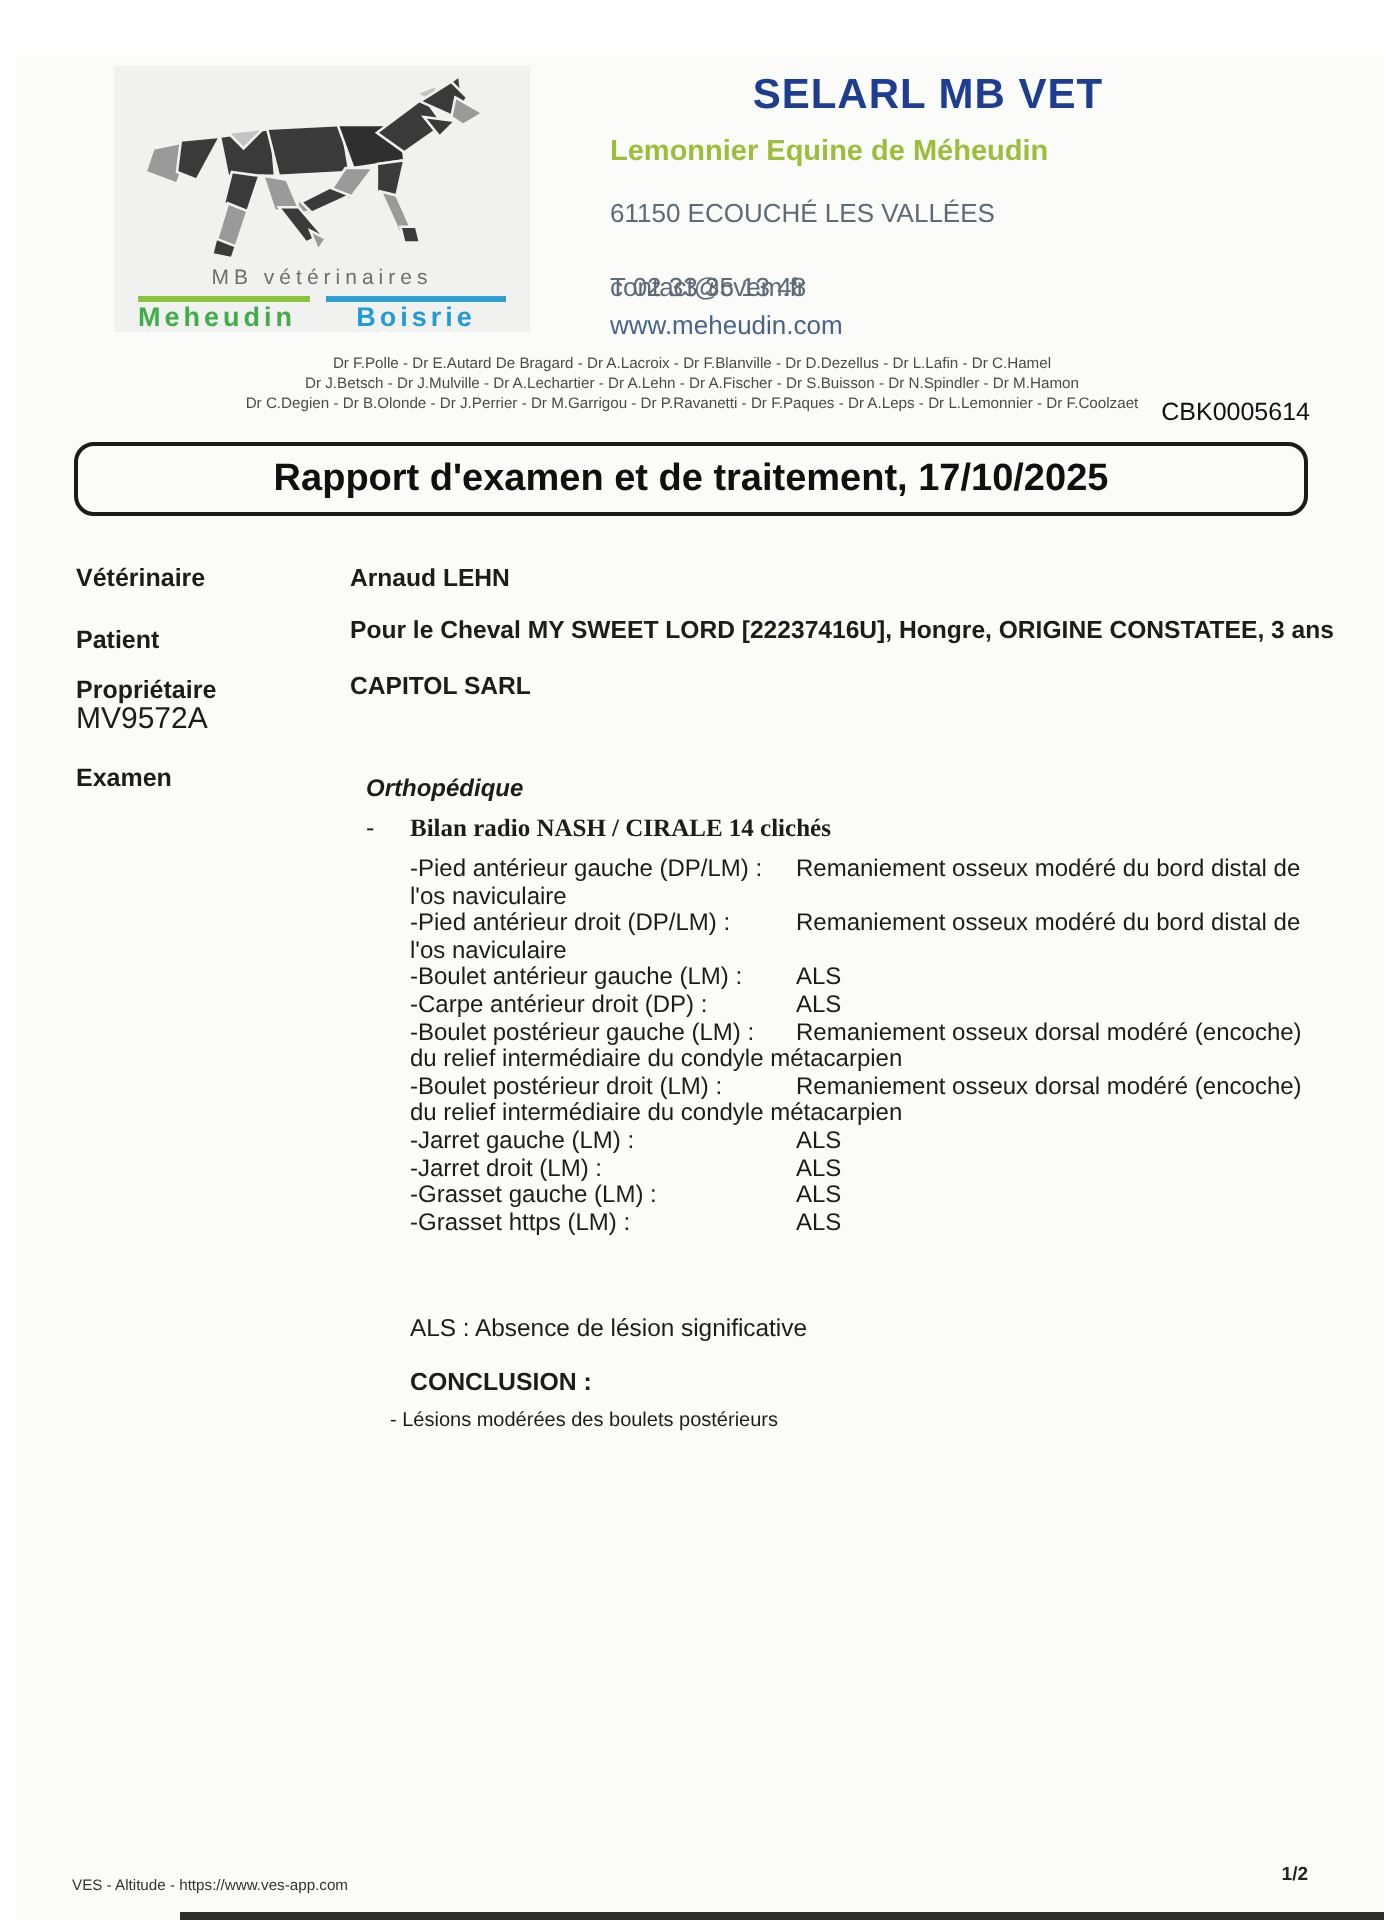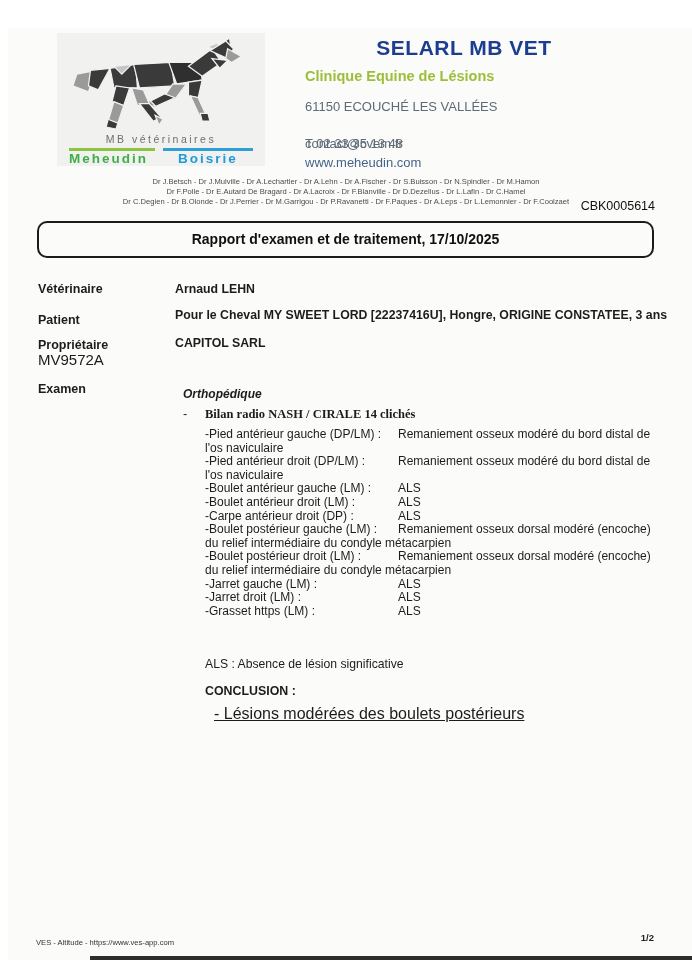--- a/index.html
+++ b/index.html
@@ -36,21 +36,21 @@
   
   .doctors { position:absolute; left:0; right:0; top:177px; text-align:center; }
   .doctor-line { font-size:7.6px; line-height:9.8px; color:#4b4b4b; }
 
   .cbk { position:absolute; right:37px; top:199px; font-size:12.5px; color:#101010; }
 
   
   .title-box { position:absolute; left:37px; top:221px; width:617px; height:37px;
     border:2px solid #1b1b1b; border-radius:10px; box-sizing:border-box; background:transparent; }
   .title-text { position:absolute; left:0; width:100%; top:0; line-height:33px; text-align:center;
-    font-size:14px; font-weight:bold; color:#101010; }
+    font-size:19px; font-weight:bold; color:#101010; }
 
   
   .flabel { position:absolute; left:38px; font-size:12.5px; font-weight:bold; }
   .fvalue { position:absolute; left:175px; font-size:12.3px; font-weight:bold; }
   .lbl-vet { top:282px; } .val-vet { top:282px; }
   .lbl-patient { top:313px; } .val-patient { top:308px; }
   .lbl-owner { top:338px; } .val-owner { top:336px; }
   .owner-code { position:absolute; left:38px; top:351px; font-size:15px; }
   .lbl-exam { top:382px; }
 
@@ -60,21 +60,21 @@
   .procedure-row .bullet { display:inline-block; width:22px; }
   .procedure-row .proc { font-weight:bold;font-family:Liberation Serif, serif; }
 
   .findings-list { position:absolute; left:205px; top:428px; width:452px; }
   .finding-line { font-size:12px; line-height:13.6px; white-space:nowrap; }
   .f-label { display:inline-block; width:193px; vertical-align:top; }
   .f-value { white-space:nowrap; }
 
   .als-note { position:absolute; left:205px; top:657px; font-size:12.2px; }
   .conclusion-label { position:absolute; left:205px; top:684px; font-size:12.4px; font-weight:bold; }
-  .conclusion-text { position:absolute; left:214px; top:705px; font-size:16px;text-decoration:underline; }
+  .conclusion-text { position:absolute; left:195px; top:705px; font-size:10px; }
 
   
   .footer-credit { position:absolute; left:36px; top:938px; font-size:7.6px; color:#333; }
   .page-number { position:absolute; right:38px; top:932px; font-size:9.5px; font-weight:bold; color:#222; }
   .bottom-bar { position:absolute; left:90px; right:0; bottom:0; height:4px; background:#2e2e2e; }
 </style>
 </head>
 <body>
 
 <div id="page">
@@ -115,29 +115,29 @@
       </g>
     </svg>
     <div class="logo-brand">MB vétérinaires</div>
     <div class="rule rule-green"></div>
     <div class="rule rule-blue"></div>
     <div class="logo-name name-meheudin">Meheudin</div>
     <div class="logo-name name-boisrie">Boisrie</div>
   </div>
 
   <div class="company">SELARL MB VET</div>
-  <div class="clinic">Clinique Equine de Lésions</div>
+  <div class="clinic">Lemonnier Equine de Méheudin</div>
   <div class="contact-line addr">61150 ECOUCHÉ LES VALLÉES</div>
   <div class="contact-line phone">T 02 33 35 13 48</div>
   <div class="contact-line email">contact@cvem.fr</div>
   <div class="contact-line website">www.meheudin.com</div>
 
   <div class="doctors">
+      <div class="doctor-line">Dr F.Polle - Dr E.Autard De Bragard - Dr A.Lacroix - Dr F.Blanville - Dr D.Dezellus - Dr L.Lafin - Dr C.Hamel</div>
       <div class="doctor-line">Dr J.Betsch - Dr J.Mulville - Dr A.Lechartier - Dr A.Lehn - Dr A.Fischer - Dr S.Buisson - Dr N.Spindler - Dr M.Hamon</div>
-      <div class="doctor-line">Dr F.Polle - Dr E.Autard De Bragard - Dr A.Lacroix - Dr F.Blanville - Dr D.Dezellus - Dr L.Lafin - Dr C.Hamel</div>
       <div class="doctor-line">Dr C.Degien - Dr B.Olonde - Dr J.Perrier - Dr M.Garrigou - Dr P.Ravanetti - Dr F.Paques - Dr A.Leps - Dr L.Lemonnier - Dr F.Coolzaet</div>
     </div>
 
   <div class="cbk">CBK0005614</div>
 
   <div class="title-box">
     <div class="title-text">Rapport d'examen et de traitement, 17/10/2025</div>
   </div>
 
   <div class="flabel lbl-vet">Vétérinaire</div>
@@ -153,28 +153,28 @@
   <div class="procedure-row">
     <span class="bullet">-</span><span class="proc">Bilan radio NASH / CIRALE 14 clichés</span>
   </div>
 
   <div class="findings-list">
       <div class="finding-line"><span class="f-label">-Pied antérieur gauche (DP/LM) :</span><span class="f-value">Remaniement osseux modéré du bord distal de</span></div>
       <div class="finding-line">l'os naviculaire</div>
       <div class="finding-line"><span class="f-label">-Pied antérieur droit (DP/LM) :</span><span class="f-value">Remaniement osseux modéré du bord distal de</span></div>
       <div class="finding-line">l'os naviculaire</div>
       <div class="finding-line"><span class="f-label">-Boulet antérieur gauche (LM) :</span><span class="f-value">ALS</span></div>
-      <div class="finding-line"><span class="f-label">-Boulet antérieur droit (LM) :</span><span class="f-value">ALS</span></div>
       <div class="finding-line"><span class="f-label">-Carpe antérieur droit (DP) :</span><span class="f-value">ALS</span></div>
       <div class="finding-line"><span class="f-label">-Boulet postérieur gauche (LM) :</span><span class="f-value">Remaniement osseux dorsal modéré (encoche)</span></div>
       <div class="finding-line">du relief intermédiaire du condyle métacarpien</div>
       <div class="finding-line"><span class="f-label">-Boulet postérieur droit (LM) :</span><span class="f-value">Remaniement osseux dorsal modéré (encoche)</span></div>
       <div class="finding-line">du relief intermédiaire du condyle métacarpien</div>
       <div class="finding-line"><span class="f-label">-Jarret gauche (LM) :</span><span class="f-value">ALS</span></div>
       <div class="finding-line"><span class="f-label">-Jarret droit (LM) :</span><span class="f-value">ALS</span></div>
+      <div class="finding-line"><span class="f-label">-Grasset gauche (LM) :</span><span class="f-value">ALS</span></div>
       <div class="finding-line"><span class="f-label">-Grasset https (LM) :</span><span class="f-value">ALS</span></div>
     </div>
 
   <div class="als-note">ALS : Absence de lésion significative</div>
   <div class="conclusion-label">CONCLUSION :</div>
   <div class="conclusion-text">- Lésions modérées des boulets postérieurs</div>
 
   <div class="footer-credit">VES - Altitude - https://www.ves-app.com</div>
   <div class="page-number">1/2</div>
   <div class="bottom-bar"></div>

